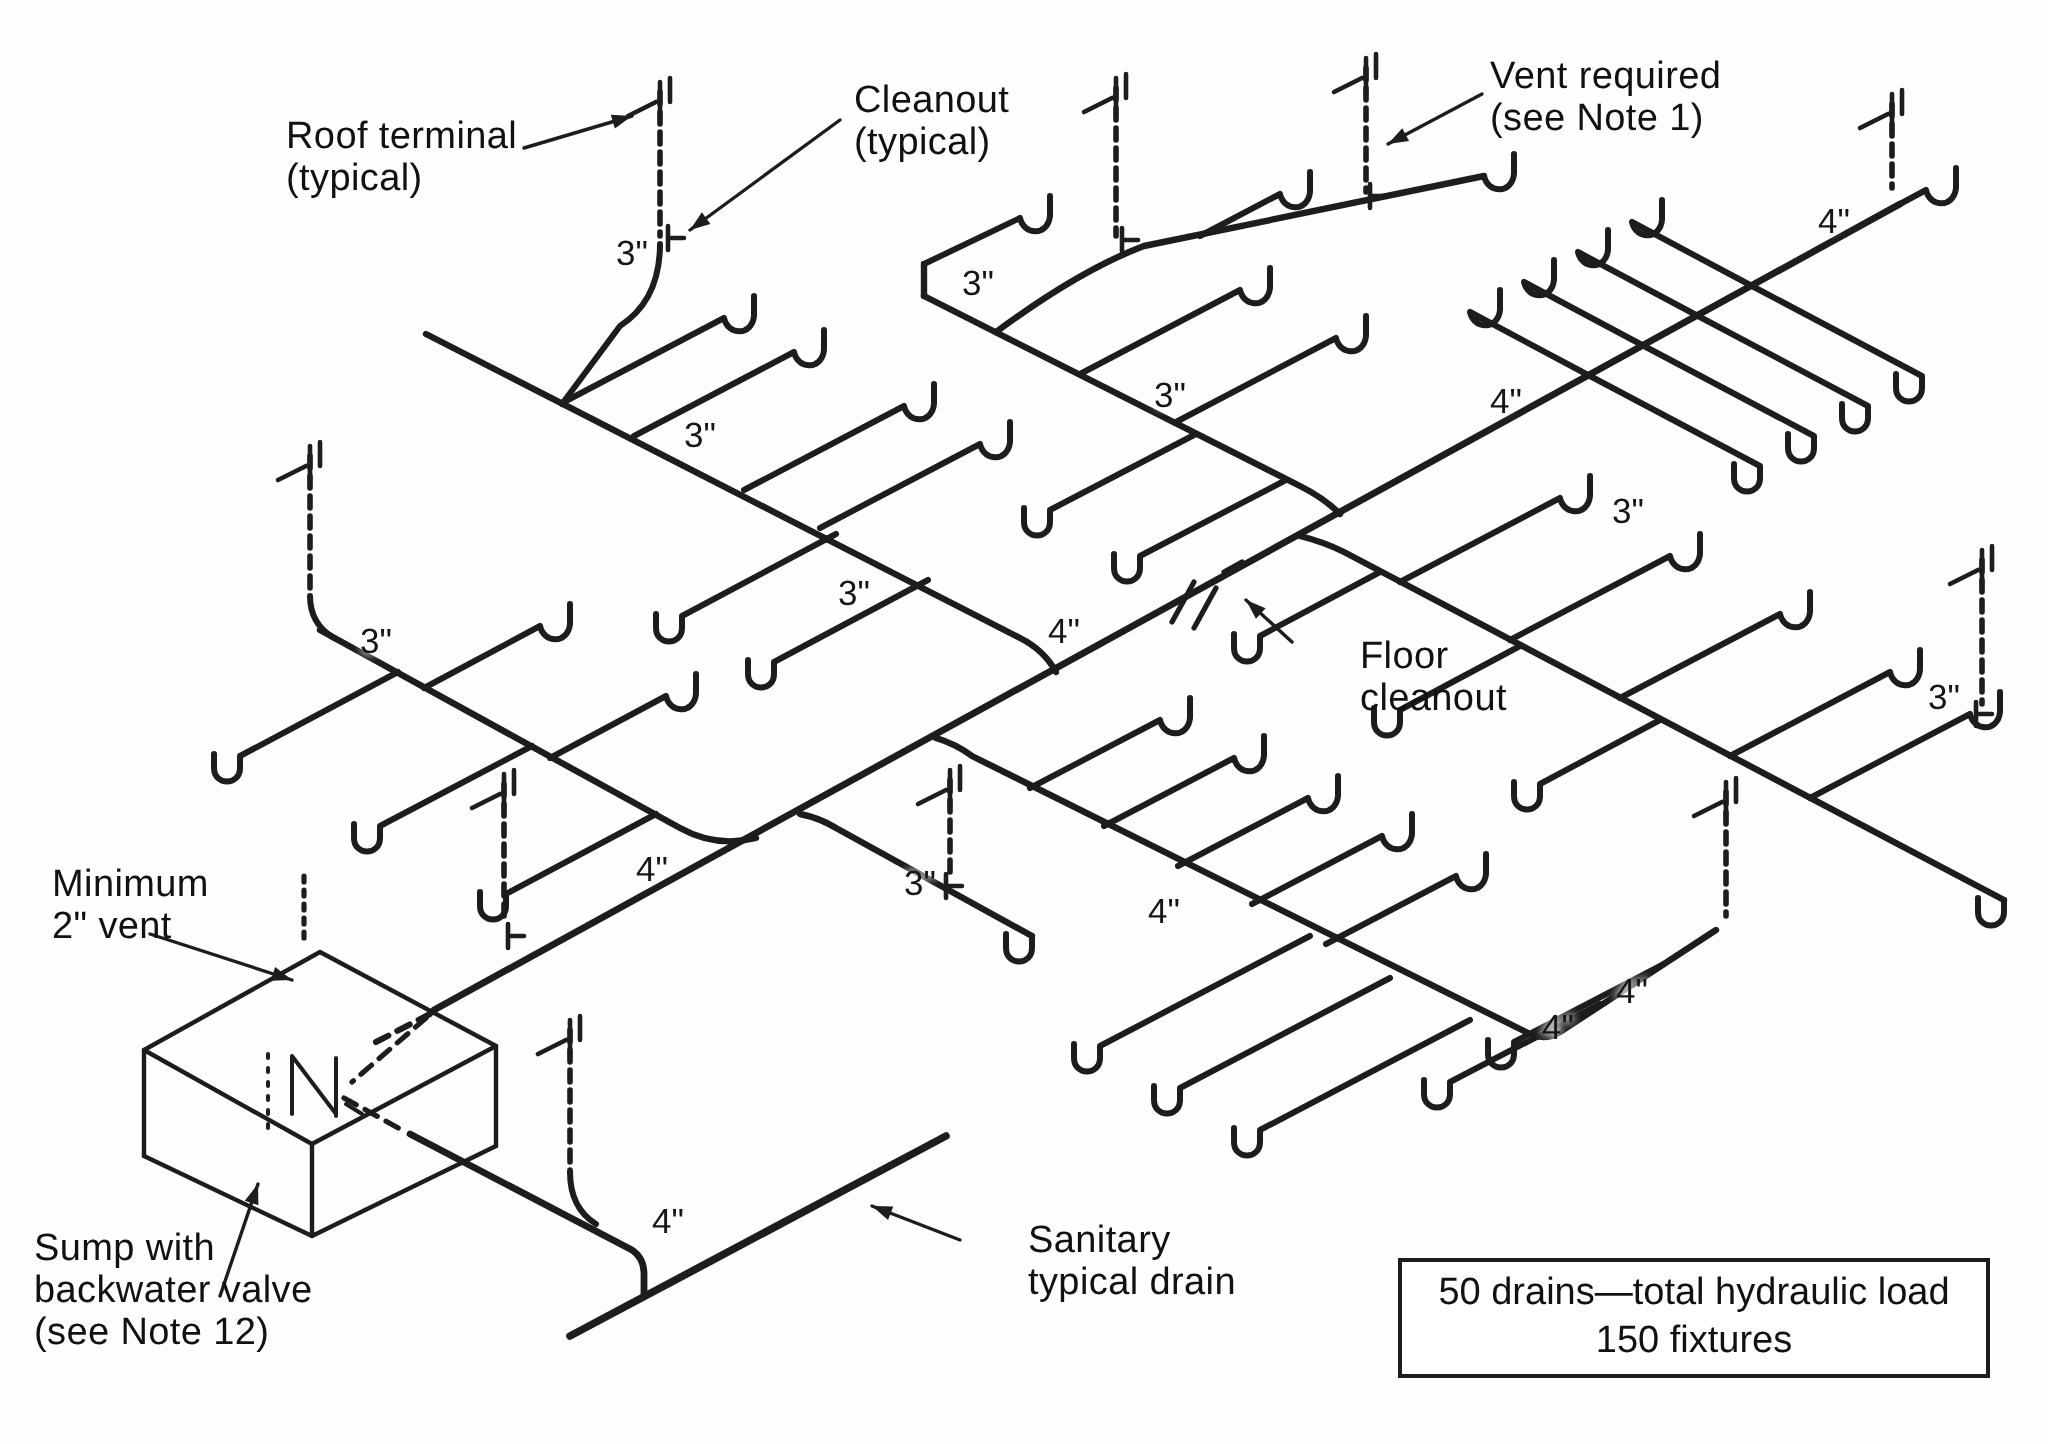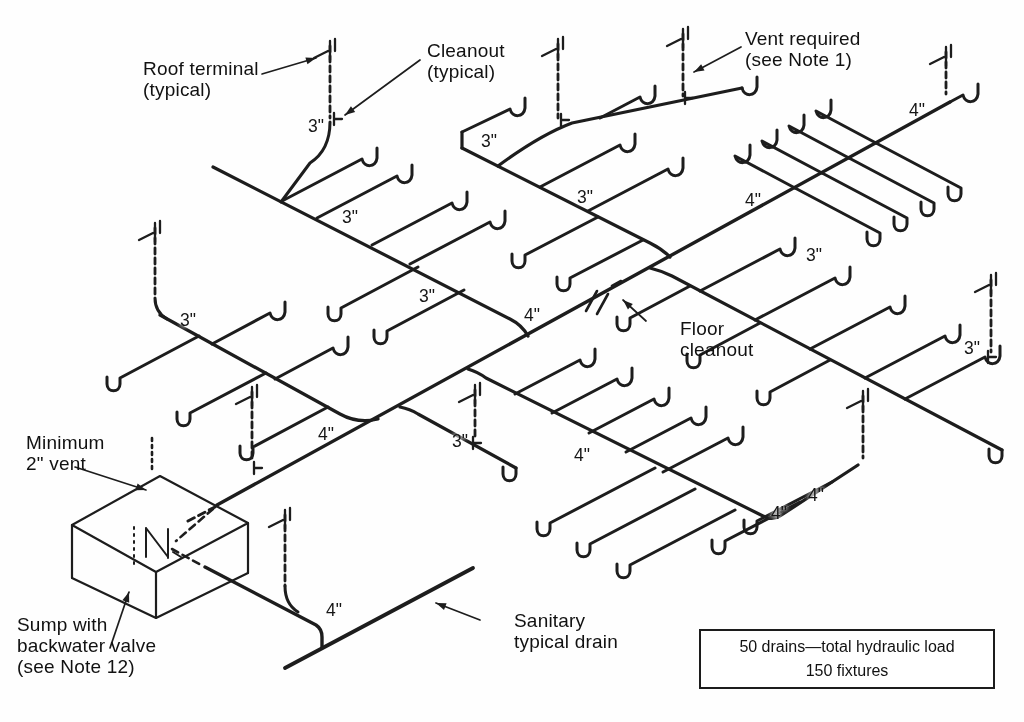--- a/index.html
+++ b/index.html
@@ -14,21 +14,21 @@
   }
   .sizeLabel{
     position:absolute;color:#161616;font-size:17.5px;font-weight:400;
     transform:translate(-50%,-55%);white-space:nowrap;
     text-shadow:0 0 4px #fff,0 0 4px #fff;
   }
   .legendBox{
     position:absolute;left:699px;top:629px;width:292px;height:56px;
     border:2px solid #1c1c1c;background:#fff;
     display:flex;flex-direction:column;align-items:center;justify-content:center;
-    font-size:16px;line-height:24px;color:#111;text-align:center;
+    font-size:19px;line-height:24px;color:#111;text-align:center;
   }
 </style>
 </head>
 <body>
 
 <div class="stage">
   <svg class="pipes" id="pipeSvg" width="1024" height="722" viewBox="0 0 1024 722" fill="none" stroke-linecap="round" stroke-linejoin="round">
       <path d="M217,505 L950,102" stroke="#1d1d1d" stroke-width="3.4"></path>
       <path d="M188,521 L215,507" stroke="#1d1d1d" stroke-width="3" stroke-dasharray="7 5"></path>
       <path d="M213,509 L176,541" stroke="#1d1d1d" stroke-width="2.6" stroke-dasharray="7 5"></path>

